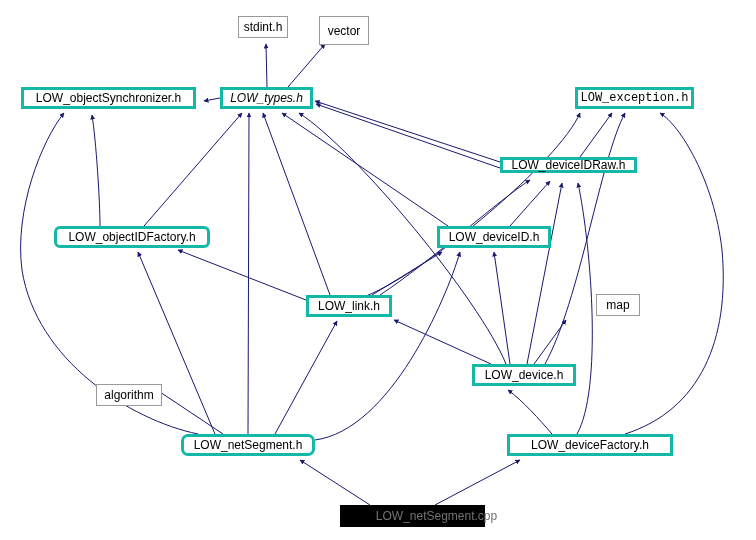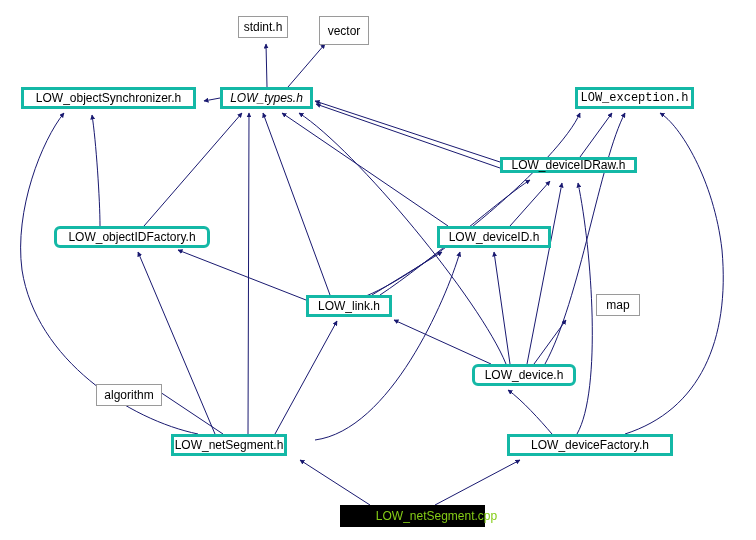--- a/index.html
+++ b/index.html
@@ -37,21 +37,21 @@
     color: #000000;
     letter-spacing: 0px;
   }
   .node.system {
     border: 1px solid #9a9a9a;
     color: #000000;
   }
   .node.current {
     background: #000000;
     border: 1px solid #000000;
-    color: #84cc16;
+    color: #737373;
     padding-left: 48px;
   }
   .node-label {
     display: block;
     padding: 0 4px;
   }
 </style>
 </head>
 <body>
 
@@ -124,24 +124,24 @@
       </div>
       <div class="node" style="left: 306px; top: 295px; width: 86px; height: 22px;">
         <span class="node-label">LOW_link.h</span>
       </div>
       <div class="node system" style="left: 560px; top: 294px; width: 44px; height: 22px; margin-left: 36px;">
         <span class="node-label">map</span>
       </div>
       <div class="node system" style="left: 96px; top: 364px; width: 66px; height: 22px; margin-top: 20px;">
         <span class="node-label">algorithm</span>
       </div>
-      <div class="node" style="left: 472px; top: 364px; width: 104px; height: 22px; border-radius: 6px;">
+      <div class="node" style="left: 472px; top: 364px; width: 104px; height: 22px;">
         <span class="node-label">LOW_device.h</span>
       </div>
-      <div class="node" style="left: 171px; top: 434px; width: 116px; height: 22px;">
+      <div class="node" style="left: 181px; top: 434px; width: 134px; height: 22px; border-radius: 7px;">
         <span class="node-label">LOW_netSegment.h</span>
       </div>
       <div class="node" style="left: 507px; top: 434px; width: 166px; height: 22px;">
         <span class="node-label">LOW_deviceFactory.h</span>
       </div>
       <div class="node current" style="left: 340px; top: 505px; width: 145px; height: 22px;">
         <span class="node-label">LOW_netSegment.cpp</span>
       </div>
     </div>
 </div>

